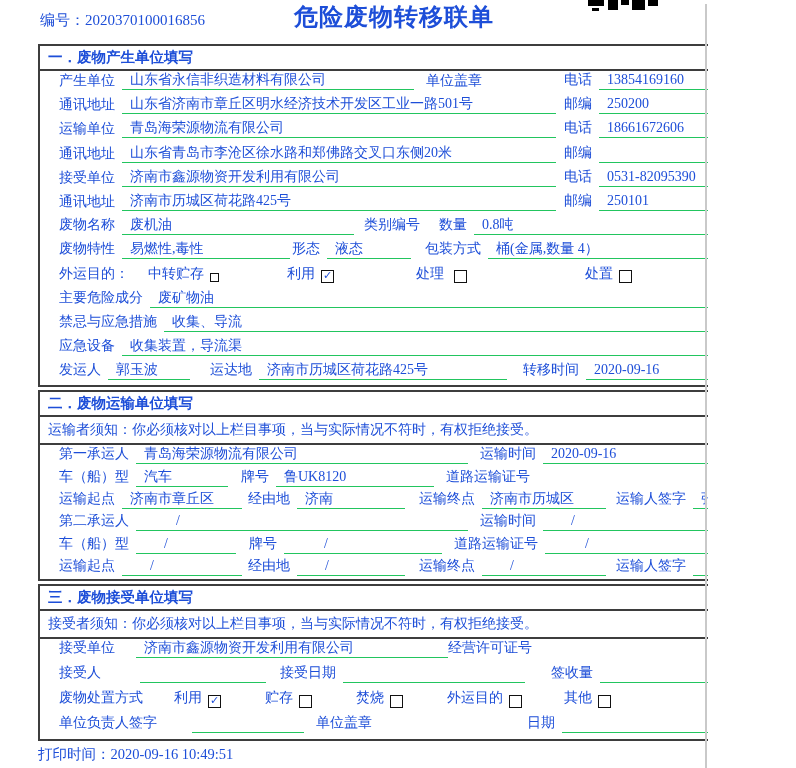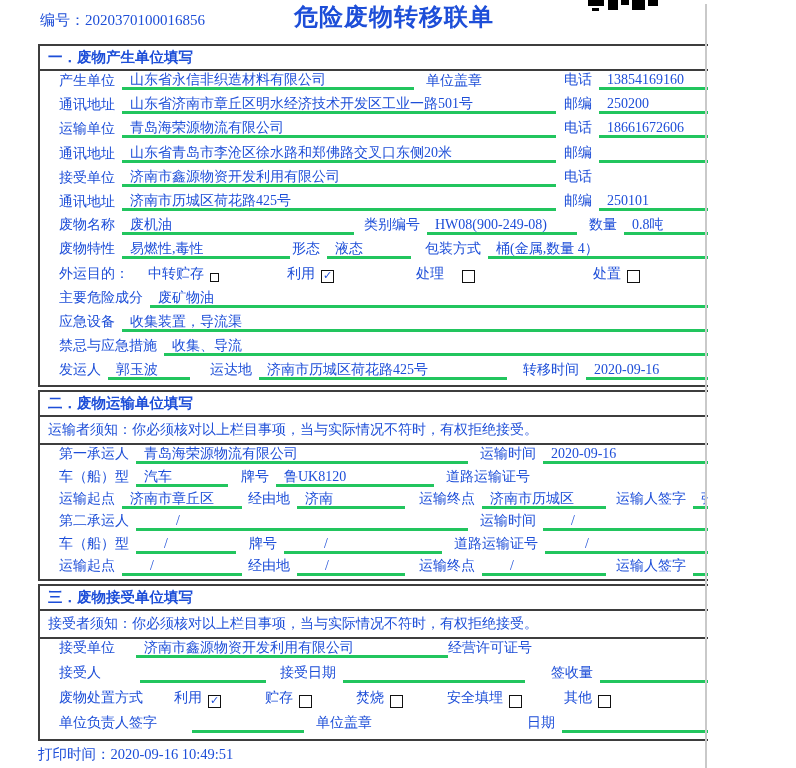--- a/index.html
+++ b/index.html
@@ -17,21 +17,21 @@
   
   .sec{margin:0 0 3px 38px;width:719px;border:2px solid #3d3d3d;box-sizing:content-box;background:#fff;}
   .sec-title{font-family:"Liberation Sans","DejaVu Sans",sans-serif;font-weight:bold;font-size:14.5px;
              line-height:19px;padding:2px 8px;border-bottom:2px solid #3d3d3d;}
   .notice{font-size:14px;line-height:18px;padding:4px 8px 4px;border-bottom:2px solid #3d3d3d;}
   .row{display:flex;align-items:flex-start;padding:0 19px 3px;box-sizing:border-box;}
   .s1 .row{height:24.2px;}
   .s2 .row{height:22.3px;}
   .s3 .row{height:25px;}
   .lbl{white-space:nowrap;margin-right:7px;line-height:18px;}
-  .uv{border-bottom:3px solid #22c55e;line-height:18px;height:19px;white-space:nowrap;
+  .uv{border-bottom:1px solid #22c55e;line-height:18px;height:19px;white-space:nowrap;
       padding-left:8px;box-sizing:border-box;overflow:hidden;}
   .fill{flex:1;}
   .lg{display:flex;align-items:flex-end;width:497px;flex:none;}
   .cbx{display:inline-block;box-sizing:border-box;width:13px;height:13px;border:1px solid #111;
        font-family:"DejaVu Sans",sans-serif;font-size:11px;line-height:10px;text-align:center;
        margin-left:6px;align-self:flex-end;margin-bottom:3px;flex:none;}
   .cbx.sm{width:9px;height:9px;margin-bottom:4px;}
   .slash{padding-left:40px;}
   .slash2{padding-left:28px;}
   
@@ -97,74 +97,74 @@
       <span class="lbl" style="margin-left:8px">邮编</span>
       <span class="uv fill"></span>
     </div>
 
     <div class="row">
       <div class="lg">
         <span class="lbl">接受单位</span>
         <span class="uv fill">济南市鑫源物资开发利用有限公司</span>
       </div>
       <span class="lbl" style="margin-left:8px">电话</span>
+      <span class="uv fill">0531-82095390</span>
     </div>
 
     <div class="row">
       <div class="lg">
         <span class="lbl">通讯地址</span>
         <span class="uv fill">济南市历城区荷花路425号</span>
       </div>
       <span class="lbl" style="margin-left:8px">邮编</span>
       <span class="uv fill">250101</span>
     </div>
 
     <div class="row">
       <span class="lbl">废物名称</span>
       <span class="uv" style="width:232px">废机油</span>
       <span class="lbl" style="margin-left:10px">类别编号</span>
-      <span class="uv" style="width:150px">HW08(900-249-08)</span>
       <span class="lbl" style="margin-left:12px">数量</span>
       <span class="uv fill">0.8吨</span>
     </div>
 
     <div class="row">
       <span class="lbl">废物特性</span>
       <span class="uv" style="width:168px">易燃性,毒性</span>
       <span class="lbl" style="margin-left:2px">形态</span>
       <span class="uv" style="width:84px">液态</span>
       <span class="lbl" style="margin-left:14px">包装方式</span>
       <span class="uv fill">桶(金属,数量 4）</span>
     </div>
 
     <div class="row">
       <span class="lbl">外运目的：</span>
       <span class="lbl" style="margin-left:12px;margin-right:0">中转贮存</span>
       <span class="cbx sm"></span>
       <span class="lbl" style="margin-left:68px;margin-right:0">利用</span>
       <span class="cbx">✓</span>
-      <span class="lbl" style="margin-left:82px;margin-right:12px">处理</span>
+      <span class="lbl" style="margin-left:82px;margin-right:4px">处理</span>
       <span class="cbx"></span>
       <span class="lbl" style="margin-left:118px;margin-right:0">处置</span>
       <span class="cbx"></span>
     </div>
 
     <div class="row">
       <span class="lbl">主要危险成分</span>
       <span class="uv fill">废矿物油</span>
     </div>
 
     <div class="row">
+      <span class="lbl">禁忌与应急措施</span>
+      <span class="uv fill">收集、导流</span>
+    </div>
+
+    <div class="row">
       <span class="lbl">应急设备</span>
       <span class="uv fill">收集装置，导流渠</span>
-    </div>
-
-    <div class="row">
-      <span class="lbl">禁忌与应急措施</span>
-      <span class="uv fill">收集、导流</span>
     </div>
 
     <div class="row">
       <span class="lbl">发运人</span>
       <span class="uv" style="width:82px">郭玉波</span>
       <span class="lbl" style="margin-left:20px">运达地</span>
       <span class="uv" style="width:248px">济南市历城区荷花路425号</span>
       <span class="lbl" style="margin-left:16px">转移时间</span>
       <span class="uv fill" style="margin-right:8px">2020-09-16</span>
     </div>
@@ -248,21 +248,21 @@
     </div>
 
     <div class="row">
       <span class="lbl">废物处置方式</span>
       <span class="lbl" style="margin-left:24px;margin-right:0">利用</span>
       <span class="cbx">✓</span>
       <span class="lbl" style="margin-left:44px;margin-right:0">贮存</span>
       <span class="cbx"></span>
       <span class="lbl" style="margin-left:44px;margin-right:0">焚烧</span>
       <span class="cbx"></span>
-      <span class="lbl" style="margin-left:44px;margin-right:0">安全填埋</span>
+      <span class="lbl" style="margin-left:44px;margin-right:0">外运目的</span>
       <span class="cbx"></span>
       <span class="lbl" style="margin-left:42px;margin-right:0">其他</span>
       <span class="cbx"></span>
     </div>
 
     <div class="row">
       <span class="lbl">单位负责人签字</span>
       <span class="uv" style="width:112px;margin-left:28px"></span>
       <span class="lbl" style="margin-left:12px">单位盖章</span>
       <span class="lbl" style="margin-left:148px">日期</span>

